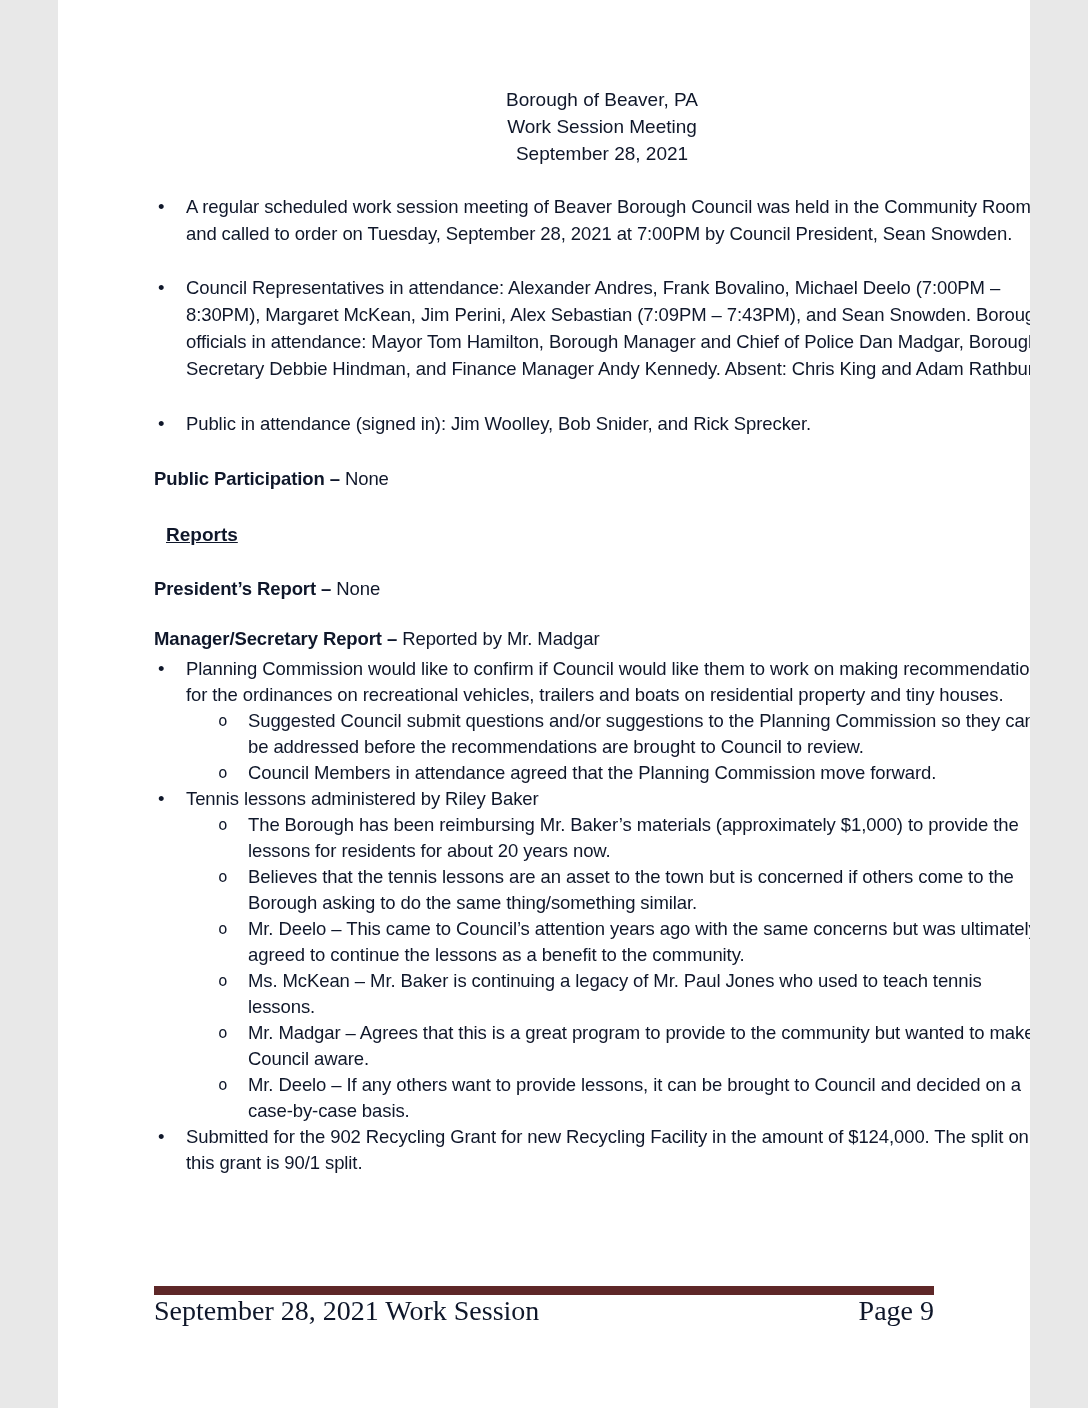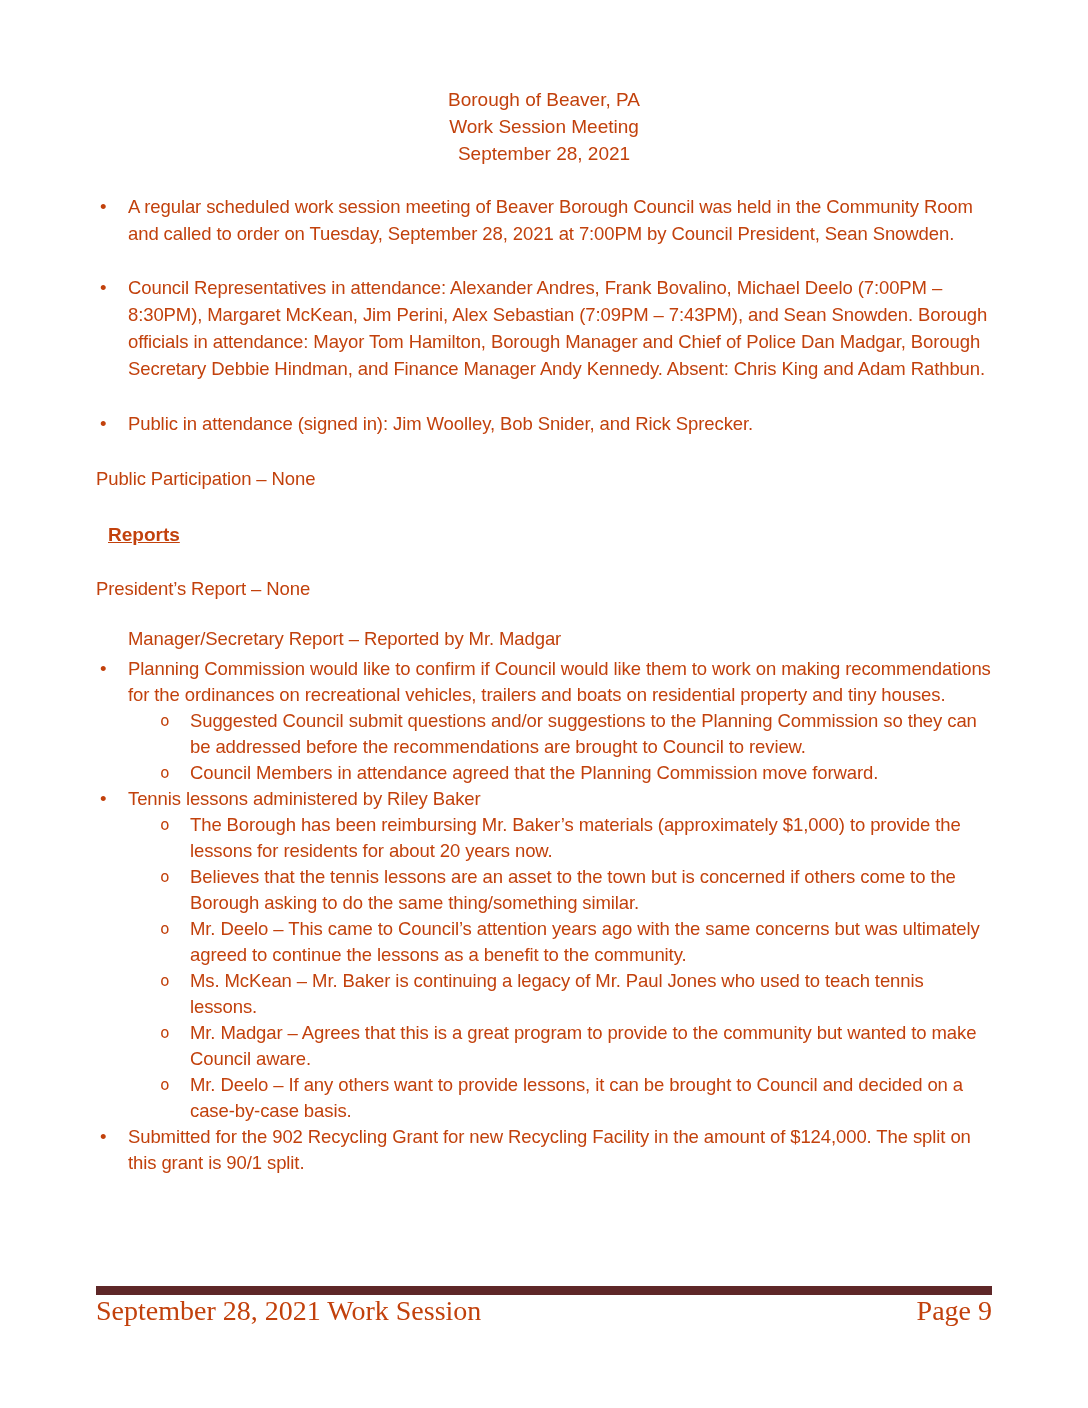--- a/index.html
+++ b/index.html
@@ -1,23 +1,23 @@
 <!DOCTYPE html>
 <html><head>
 <meta charset="utf-8">
 <style>
   html, body { margin: 0; padding: 0; background: #e8e8e8; }
   .page {
     position: relative;
-    width: 1088px;
+    width: 972px;
     height: 1408px;
     margin: 0 auto;
     background: #ffffff;
     font-family: "Liberation Sans", sans-serif;
-    color: #c2410c;
+    color: #0f172a;
     overflow: hidden;
   }
   .content {
     position: absolute;
     left: 96px;
     top: 86px;
     width: 896px;
   }
   .doc-header {
     text-align: center;
@@ -34,31 +34,31 @@
   .li.dense { line-height: 26px; }
   .li .marker { flex: none; }
   .l1 { padding-left: 4px; }
   .l1 .marker { width: 28px; }
   .l2 { padding-left: 64px; }
   .l2 .marker { width: 30px; font-family: "DejaVu Sans Mono", monospace; font-size: 16px; }
   .li .li-text { flex: 1; }
   .spacer27 { height: 27px; }
   .spacer28 { height: 28px; }
   .label-line { font-size: 18.5px; line-height: 27px; letter-spacing: -0.1px; }
-  .label-line b { font-weight: normal; }
+  .label-line b { font-weight: bold; }
   .reports-heading {
     font-size: 19px;
     font-weight: bold;
     text-decoration: underline;
     line-height: 30px;
     margin: 28px 0 25px 12px;
   }
   .pp-line { margin-top: 28px; }
   .pr-line { margin-top: 25px; }
-  .mr-line { margin-top: 23px; margin-bottom: 4px; margin-left: 32px; }
+  .mr-line { margin-top: 23px; margin-bottom: 4px; }
   .footer {
     position: absolute;
     left: 96px;
     right: 96px;
     top: 1286px;
   }
   .footer-bar {
     height: 9px;
     margin-bottom: 3px;
   }

